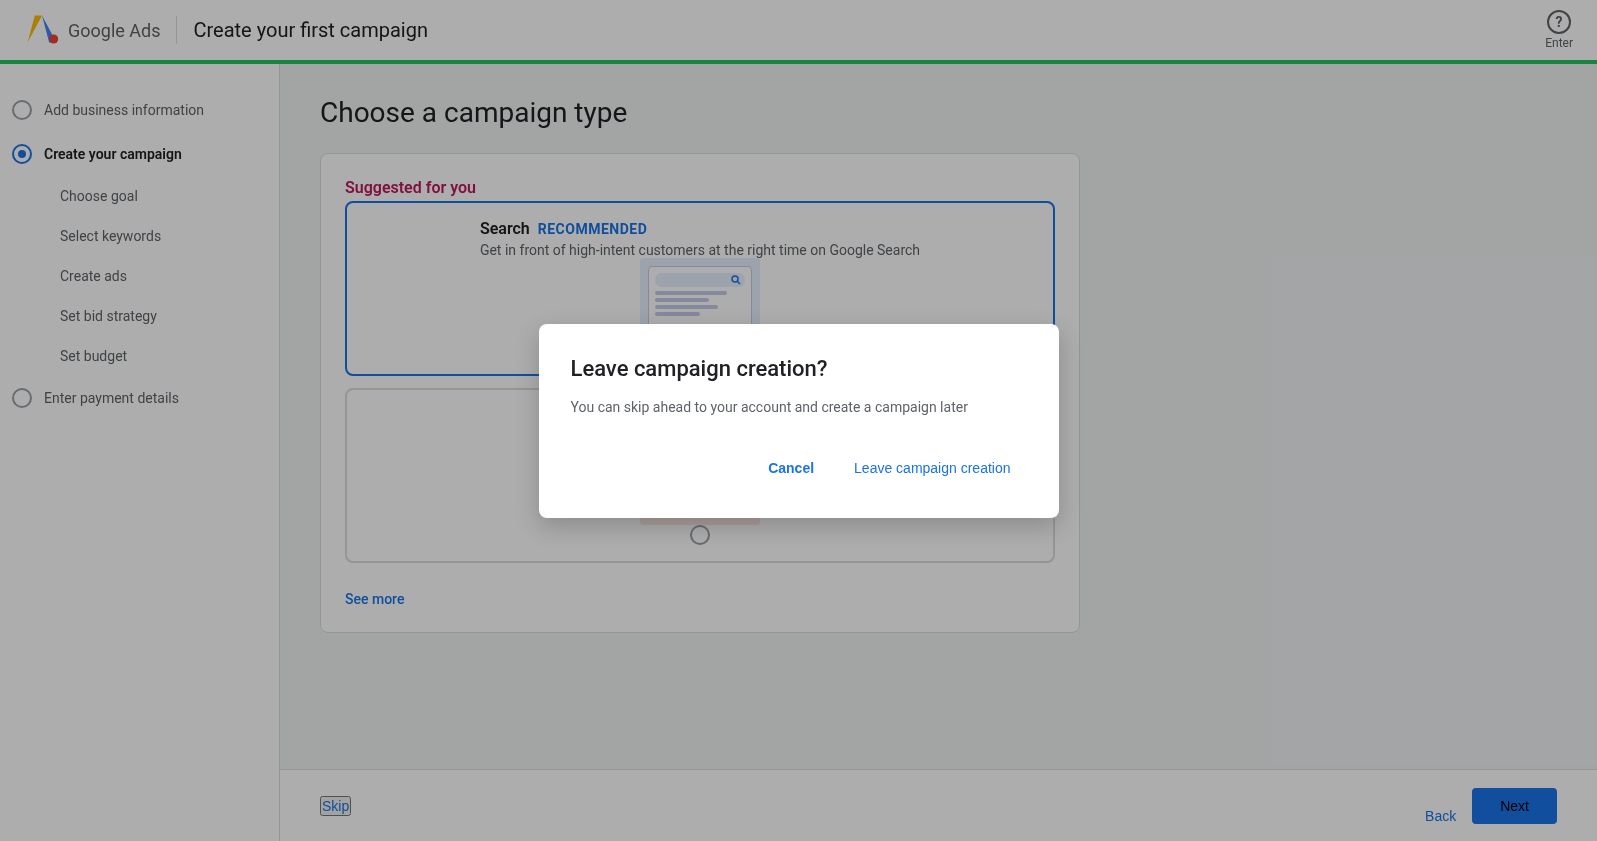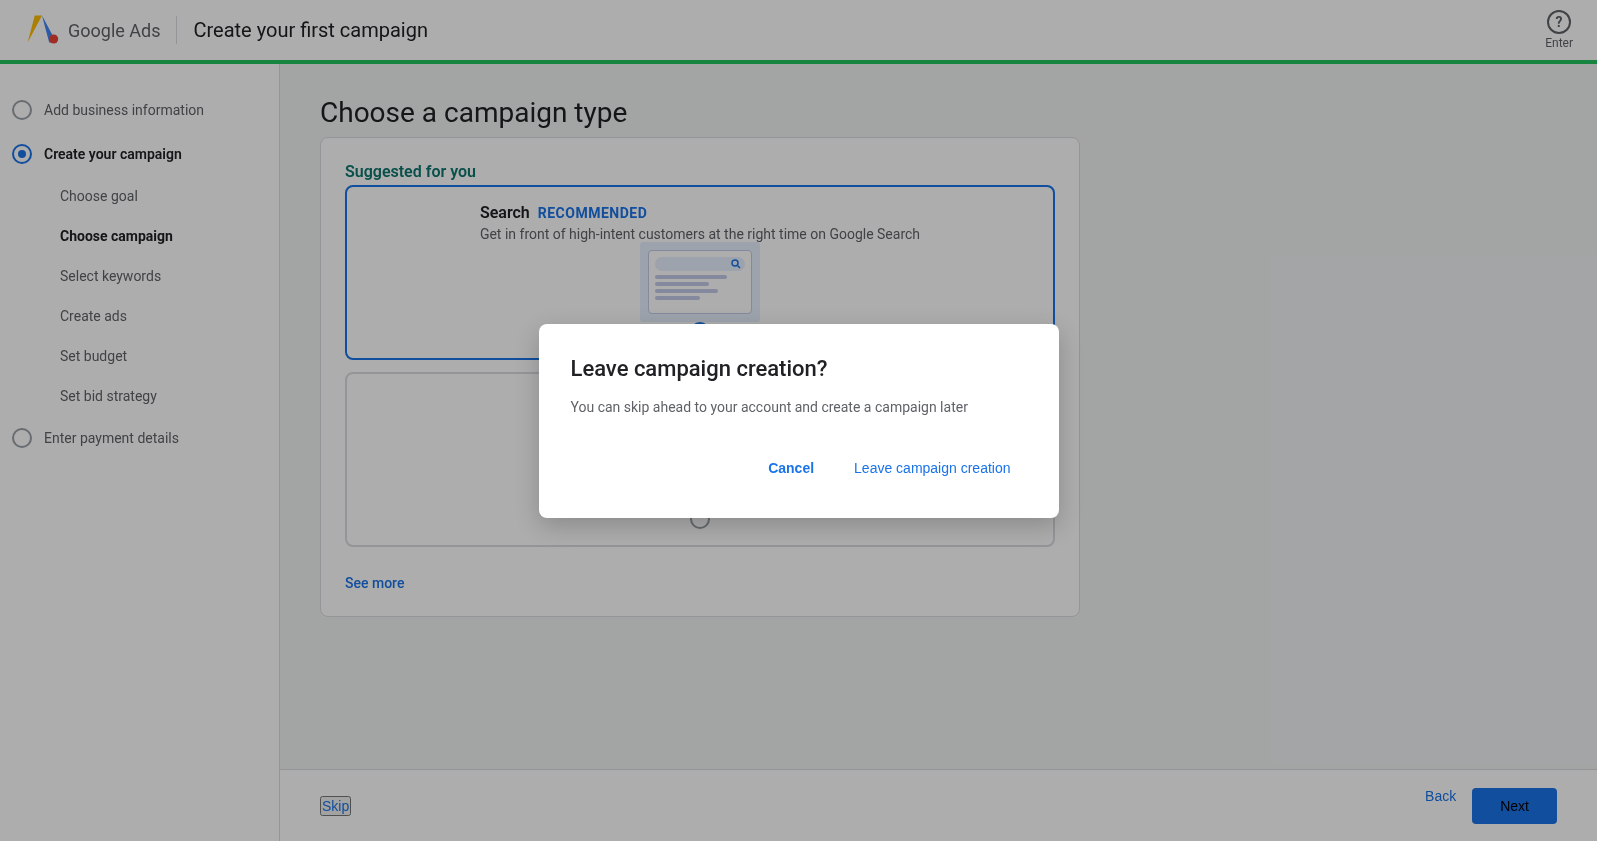--- a/index.html
+++ b/index.html
@@ -135,33 +135,33 @@
     .content-area {
       flex: 1;
       overflow-y: auto;
       padding: 32px 40px;
       position: relative;
     }
     .page-title {
       font-size: 28px;
       font-weight: 400;
       color: #202124;
-      margin-bottom: 8px;
+      margin-bottom: 24px;
     }
     .campaign-types-card {
       background: #fff;
       border-radius: 8px;
       border: 1px solid #dadce0;
       padding: 24px;
       max-width: 760px;
     }
     .suggested-section-title {
       font-size: 16px;
       font-weight: 600;
-      color: #0f766e;
+      color: #be185d;
       margin-bottom: 4px;
     }
     .suggested-section-sub {
       font-size: 14px;
       color: #5f6368;
       margin-bottom: 16px;
     }
 
     
     .campaign-option {
@@ -323,21 +323,21 @@
       padding: 0 40px;
     }
     .skip-link {
       color: #1a73e8;
       font-size: 14px;
       font-weight: 500;
       cursor: pointer;
     }
     .footer-right {
       display: flex;
-      align-items: flex-start;
+      align-items: flex-end;
       gap: 16px;
     }
     .back-btn {
       color: #1a73e8;
       font-size: 14px;
       font-weight: 500;
       cursor: pointer;
       background: none;
       border: none;
     }
@@ -448,38 +448,35 @@
       <div class="step-circle active-circle">
         <div class="step-circle-inner"></div>
       </div>
       <span>Create your campaign</span>
     </div>
 
     <div class="sidebar-item sub">
       <span>Choose goal</span>
     </div>
 
-    <div class="sidebar-item sub active">
-      <span>Choose campaign</span>
-    </div>
 
     <div class="sidebar-item sub">
       <span>Select keywords</span>
     </div>
 
     <div class="sidebar-item sub">
       <span>Create ads</span>
     </div>
 
     <div class="sidebar-item sub">
+      <span>Set bid strategy</span>
+    </div>
+
+    <div class="sidebar-item sub">
       <span>Set budget</span>
-    </div>
-
-    <div class="sidebar-item sub">
-      <span>Set bid strategy</span>
     </div>
 
     <div class="sidebar-item">
       <div class="step-circle"></div>
       <span>Enter payment details</span>
     </div>
   </nav>
 
   <div class="content-area">
     <h2 class="page-title">Choose a campaign type</h2>

